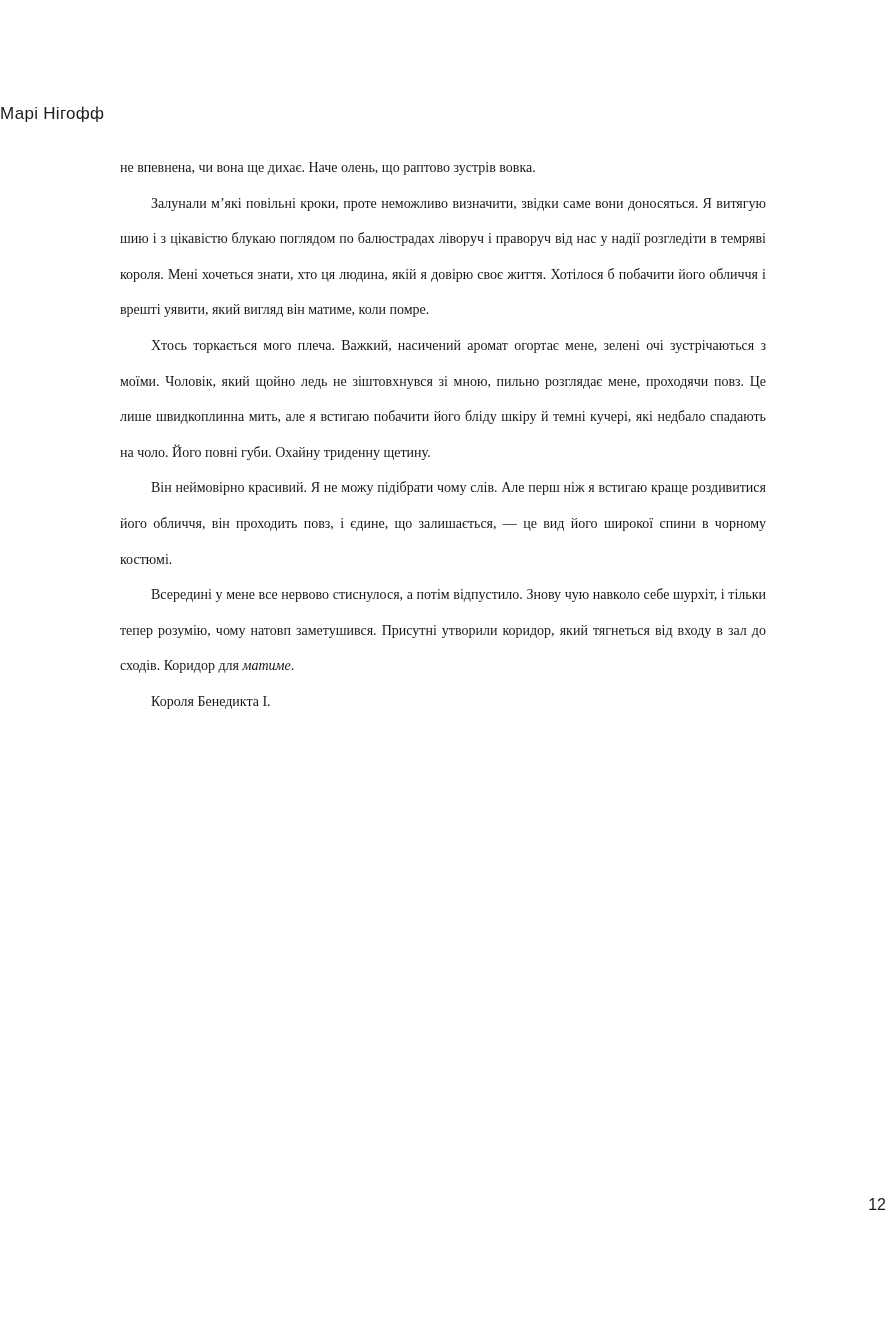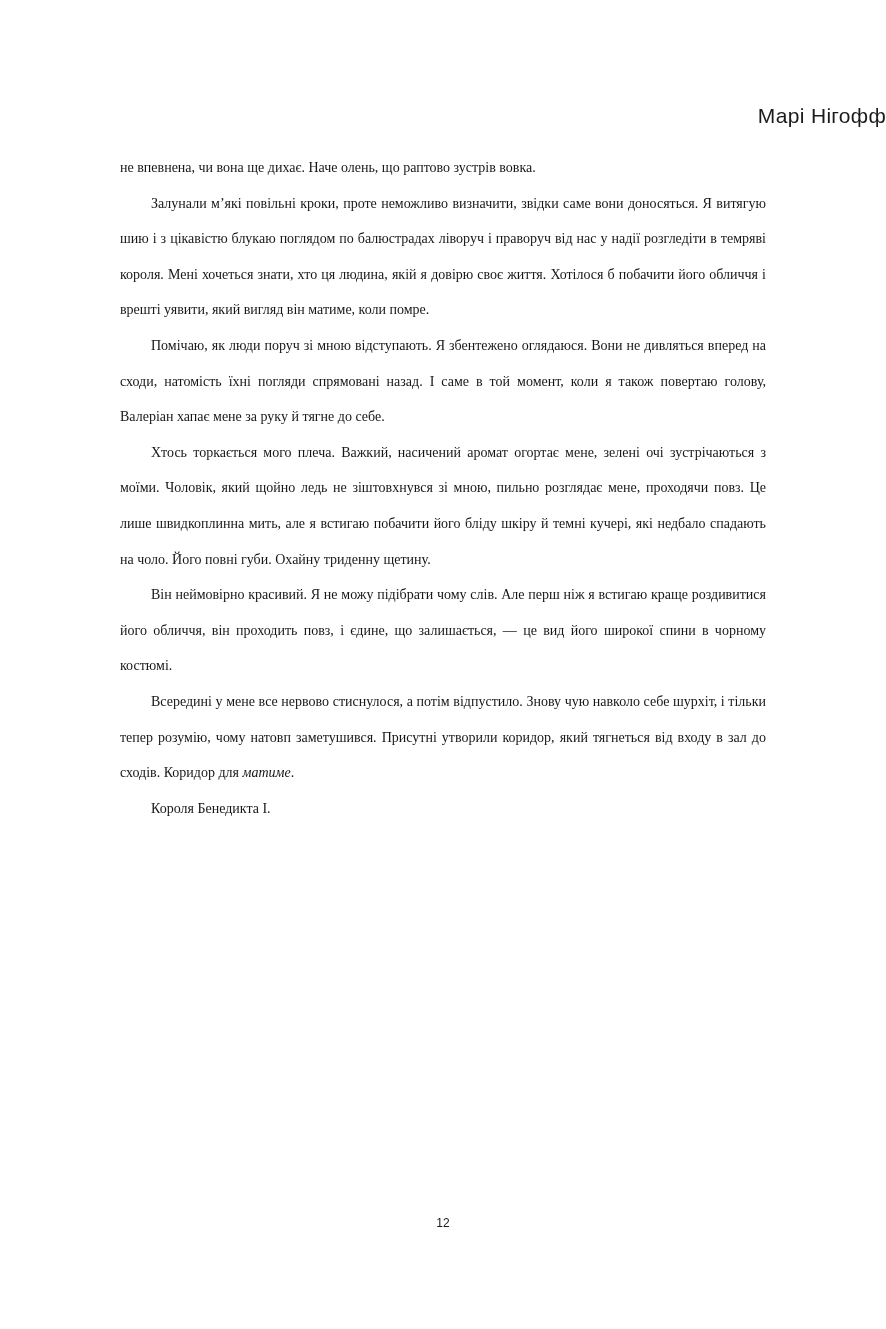--- a/index.html
+++ b/index.html
@@ -15,23 +15,23 @@
     background: #ffffff;
     font-family: "Liberation Serif", "DejaVu Serif", serif;
     color: #161616;
     overflow: hidden;
   }
   .running-head {
     position: absolute;
     top: 104px;
     left: 0;
     width: 886px;
-    text-align: right;
+    text-align: left;
     font-family: "Liberation Sans", sans-serif;
-    font-size: 21px;
+    font-size: 17px;
     letter-spacing: 0.3px;
     color: #1b1b1b;
   }
   .text-block {
     position: absolute;
     top: 150px;
     left: 120px;
     width: 646px;
     font-size: 14px;
     line-height: 35.6px;
@@ -47,38 +47,36 @@
     text-indent: 31px;
   }
   .text-block p em {
     font-style: italic;
   }
   .folio {
     position: absolute;
     top: 1196px;
     left: 0;
     width: 886px;
-    text-align: center;
+    text-align: right;
     font-family: "Liberation Sans", sans-serif;
-    font-size: 12px;
+    font-size: 16px;
     color: #1b1b1b;
-    margin-top: 20px;
   }
 </style>
 </head>
 <body>
 
 <div class="page">
 
   <div class="running-head">Марі Нігофф</div>
 
   <div class="text-block">
     <p>не впевнена, чи вона ще дихає. Наче олень, що раптово зустрів вовка.</p>
     <p class="indent">Залунали м’які повільні кроки, проте неможливо визначити, звідки саме вони доносяться. Я витягую шию і з цікавістю блукаю поглядом по балюстрадах ліворуч і праворуч від нас у надії розгледіти в темряві короля. Мені хочеться знати, хто ця людина, якій я довірю своє життя. Хотілося б побачити його обличчя і врешті уявити, який вигляд він матиме, коли помре.</p>
-    <p class="indent">Помічаю, як люди поруч зі мною відступають. Я збентежено оглядаюся. Вони не дивляться вперед на сходи, натомість їхні погляди спрямовані назад. І саме в той момент, коли я також повертаю голову, Валеріан хапає мене за руку й тягне до себе.</p>
     <p class="indent">Хтось торкається мого плеча. Важкий, насичений аромат огортає мене, зелені очі зустрічаються з моїми. Чоловік, який щойно ледь не зіштовхнувся зі мною, пильно розглядає мене, проходячи повз. Це лише швидкоплинна мить, але я встигаю побачити його бліду шкіру й темні кучері, які недбало спадають на чоло. Його повні губи. Охайну триденну щетину.</p>
     <p class="indent">Він неймовірно красивий. Я не можу підібрати чому слів. Але перш ніж я встигаю краще роздивитися його обличчя, він проходить повз, і єдине, що залишається, — це вид його широкої спини в чорному костюмі.</p>
     <p class="indent"><span>Всередині у мене все нервово стиснулося, а потім відпустило. Знову чую навколо себе шурхіт, і тільки тепер розумію, чому натовп заметушився. Присутні утворили коридор, який тягнеться від входу в зал до сходів. Коридор для </span><em>матиме</em><span>.</span></p>
     <p class="indent">Короля Бенедикта I.</p>
   </div>
 
   <div class="folio">12</div>
 
 </div>
 

